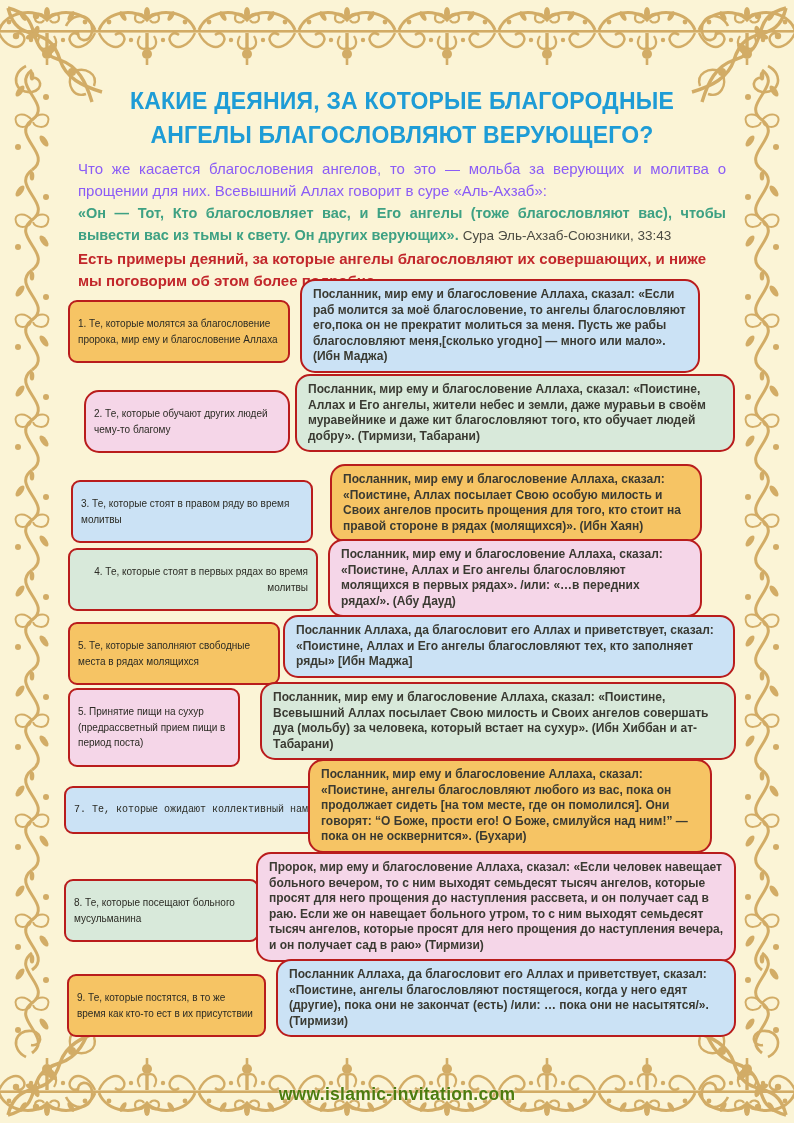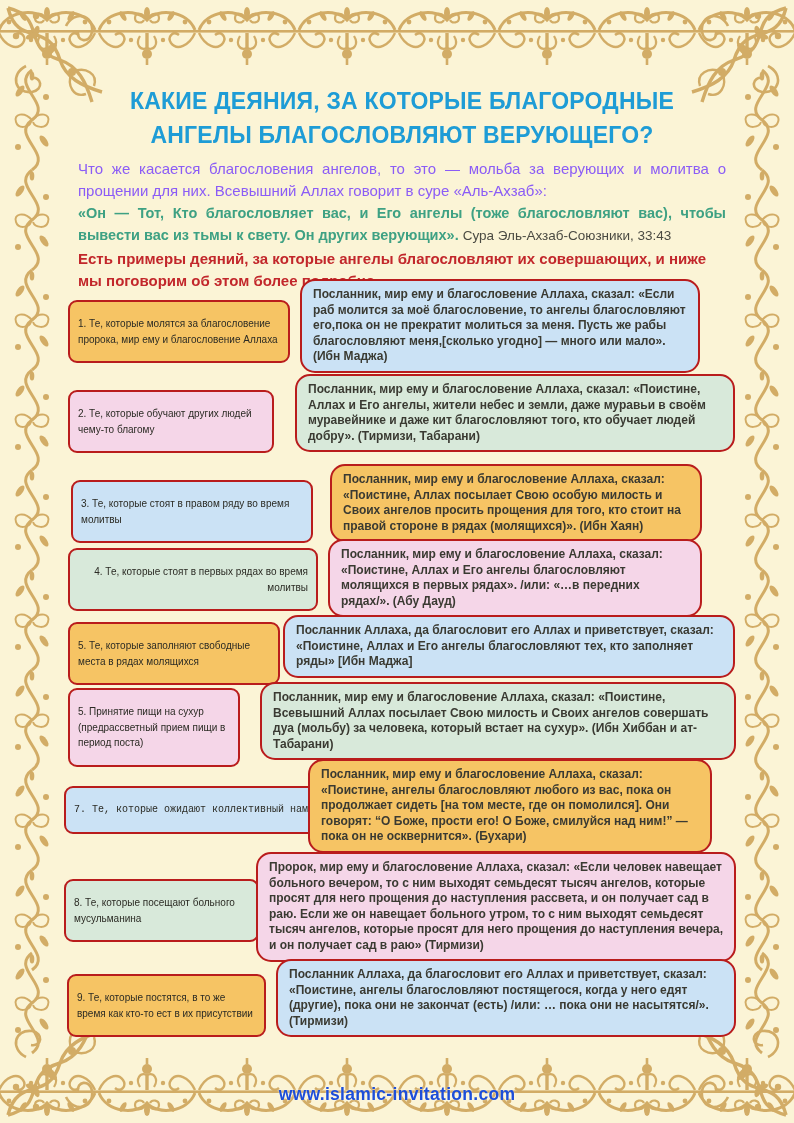--- a/index.html
+++ b/index.html
@@ -13,21 +13,21 @@
   .intro{font-size:15px;line-height:21.5px;margin:4px 0 0 0;text-align:justify;}
   .quran{font-size:14.5px;font-weight:bold;line-height:21.5px;margin:2px 0 0 0;text-align:justify;}
   .quran .ref{font-weight:normal;font-size:13.5px;}
   .lead{font-size:15px;font-weight:bold;line-height:21.5px;margin:2px 0 0 0;}
 
   .box{position:absolute;box-sizing:border-box;border:2px solid #b91c1c;}
   .label{border-radius:9px;padding:14px 8px;font-size:10px;line-height:15.5px;color:#2b2b24;}
   .quote{border-radius:15px;padding:6px 11px;font-size:12px;font-weight:bold;line-height:15.6px;color:#3a3a32;border-width:2.5px;}
 
   .r1 .label{left:68px;top:300px;width:222px;}   .r1 .quote{left:300px;top:279px;width:400px;}
-  .r2 .label{left:68px;top:390px;width:206px;}   .r2 .quote{left:295px;top:374px;width:440px;}
+  .r2 .label{left:84px;top:390px;width:206px;border-radius:15px;}   .r2 .quote{left:295px;top:374px;width:440px;}
   .r3 .label{left:71px;top:480px;width:242px;}   .r3 .quote{left:330px;top:464px;width:372px;}
   .r4 .label{left:68px;top:548px;width:250px;}   .r4 .quote{left:328px;top:539px;width:374px;}
   .r5 .label{left:68px;top:622px;width:212px;}   .r5 .quote{left:283px;top:615px;width:452px;}
   .r6 .label{left:68px;top:688px;width:172px;}   .r6 .quote{left:260px;top:682px;width:476px;}
   .r7 .label{left:64px;top:786px;width:286px;font-family:Liberation Mono, monospace;}   .r7 .quote{left:308px;top:759px;width:404px;}
   .r8 .label{left:64px;top:879px;width:195px;}   .r8 .quote{left:256px;top:852px;width:480px;}
   .r9 .label{left:67px;top:974px;width:199px;}   .r9 .quote{left:276px;top:959px;width:460px;}
 
   .footer-url{position:absolute;left:0;top:1084px;width:794px;text-align:center;
     font-size:17.5px;font-weight:bold;text-decoration:none;letter-spacing:.3px;
@@ -185,15 +185,15 @@
     </div>
     <div class="row r8">
       <div class="box label" style="background-color: rgb(216, 233, 218);">8.  Те, которые посещают больного мусульманина</div>
       <div class="box quote" style="background-color: rgb(245, 214, 232);">Пророк, мир ему и благословение Аллаха, сказал: «Если человек навещает больного вечером, то с ним выходят семьдесят тысяч ангелов, которые просят для него прощения до наступления рассвета, и он получает сад в раю. Если же он навещает больного утром, то с ним выходят семьдесят тысяч ангелов, которые просят для него прощения до наступления вечера, и он получает сад в раю» (Тирмизи)</div>
     </div>
     <div class="row r9">
       <div class="box label" style="background-color: rgb(246, 196, 100);">9. Те, которые постятся, в то же время как кто-то ест в их присутствии</div>
       <div class="box quote" style="background-color: rgb(203, 226, 245);">Посланник Аллаха, да благословит его Аллах и приветствует, сказал: «Поистине, ангелы благословляют постящегося, когда у него едят (другие), пока они не закончат (есть) /или: … пока они не насытятся/». (Тирмизи)</div>
     </div>
 
-    <a class="footer-url" href="#" style="color: #1d4ed8;">www.islamic-invitation.com</a>
+    <a class="footer-url" href="#" style="color: #4d7c0f;">www.islamic-invitation.com</a>
   </div>
 </div>
 
 </body></html>

